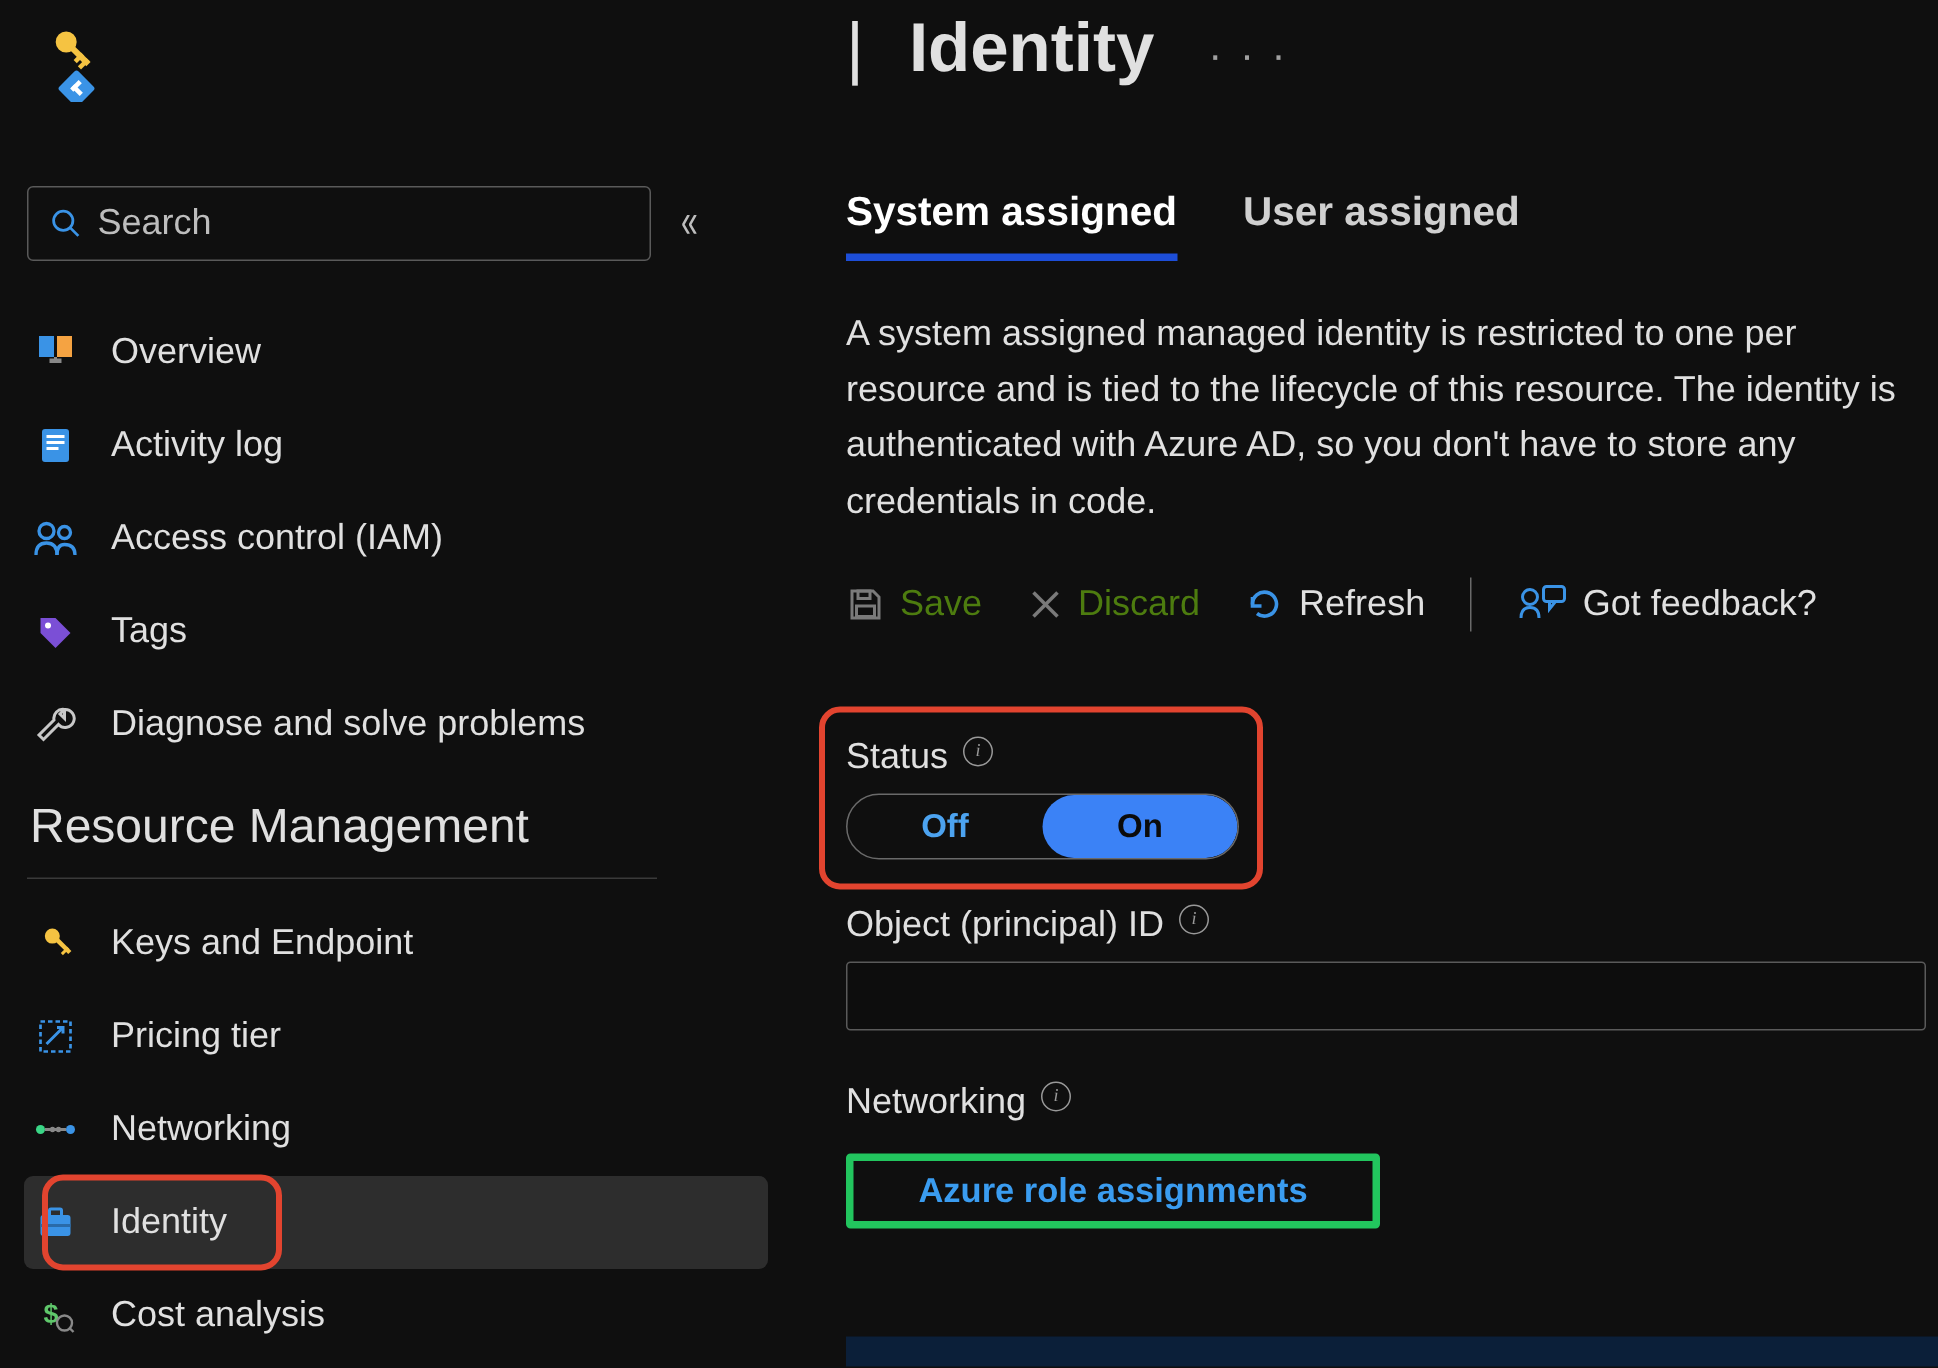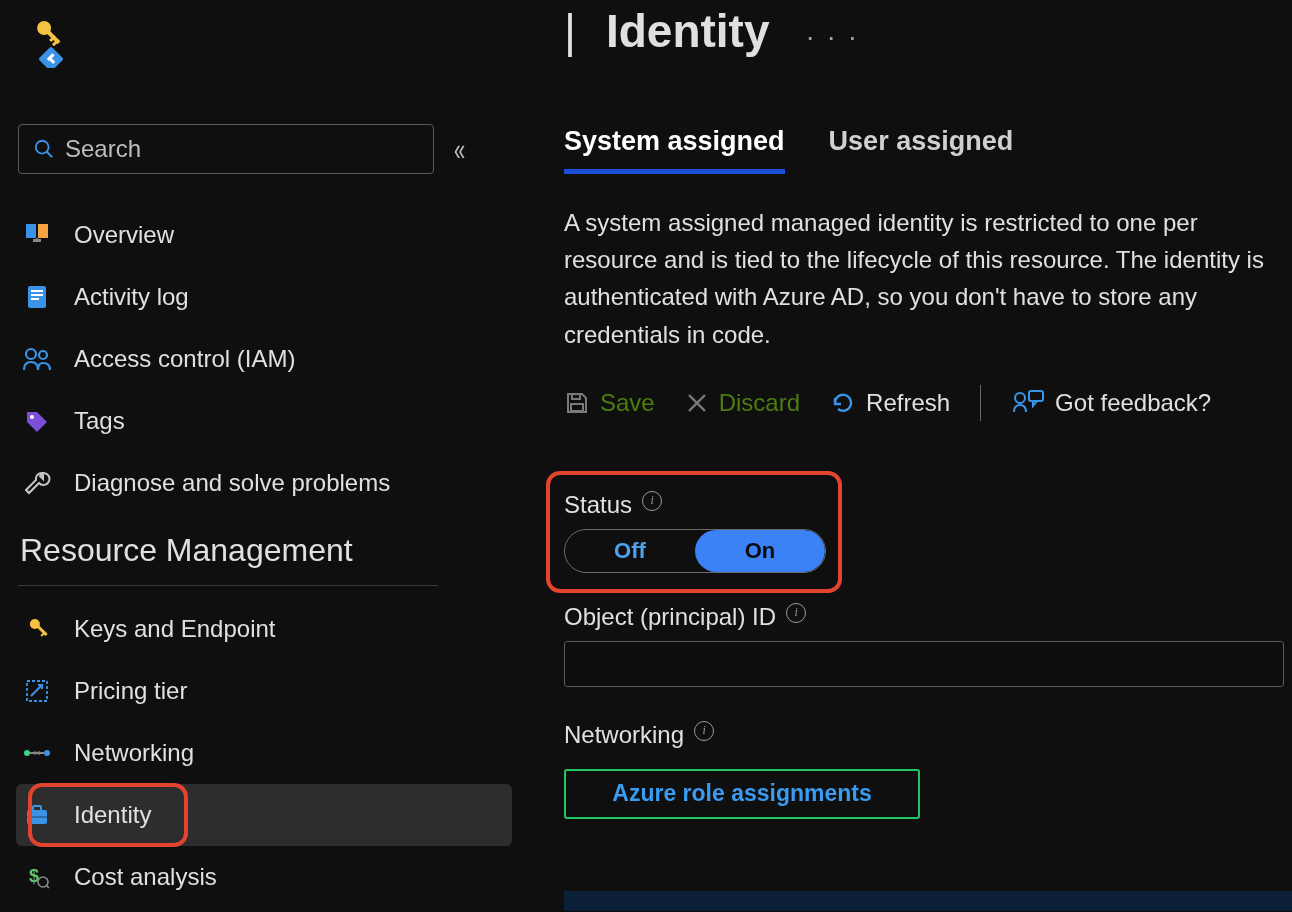--- a/index.html
+++ b/index.html
@@ -246,21 +246,21 @@
     background: #0d0d0d;
     border: 1px solid #5a5a5a;
     border-radius: 3px;
     margin-top: 8px;
   }
   .permissions-block { margin-bottom: 30px; }
   .azure-role-btn {
     margin-top: 10px;
     width: 356px;
     height: 50px;
-    border: 2px solid #22c55e;
+    border: 5px solid #22c55e;
     border-radius: 3px;
     background: transparent;
     color: #3a9cf0;
     font-size: 23px;
     font-weight: 600;
     cursor: pointer;
   }
   .bottom-bar {
     margin-top: 42px;
     height: 20px;

